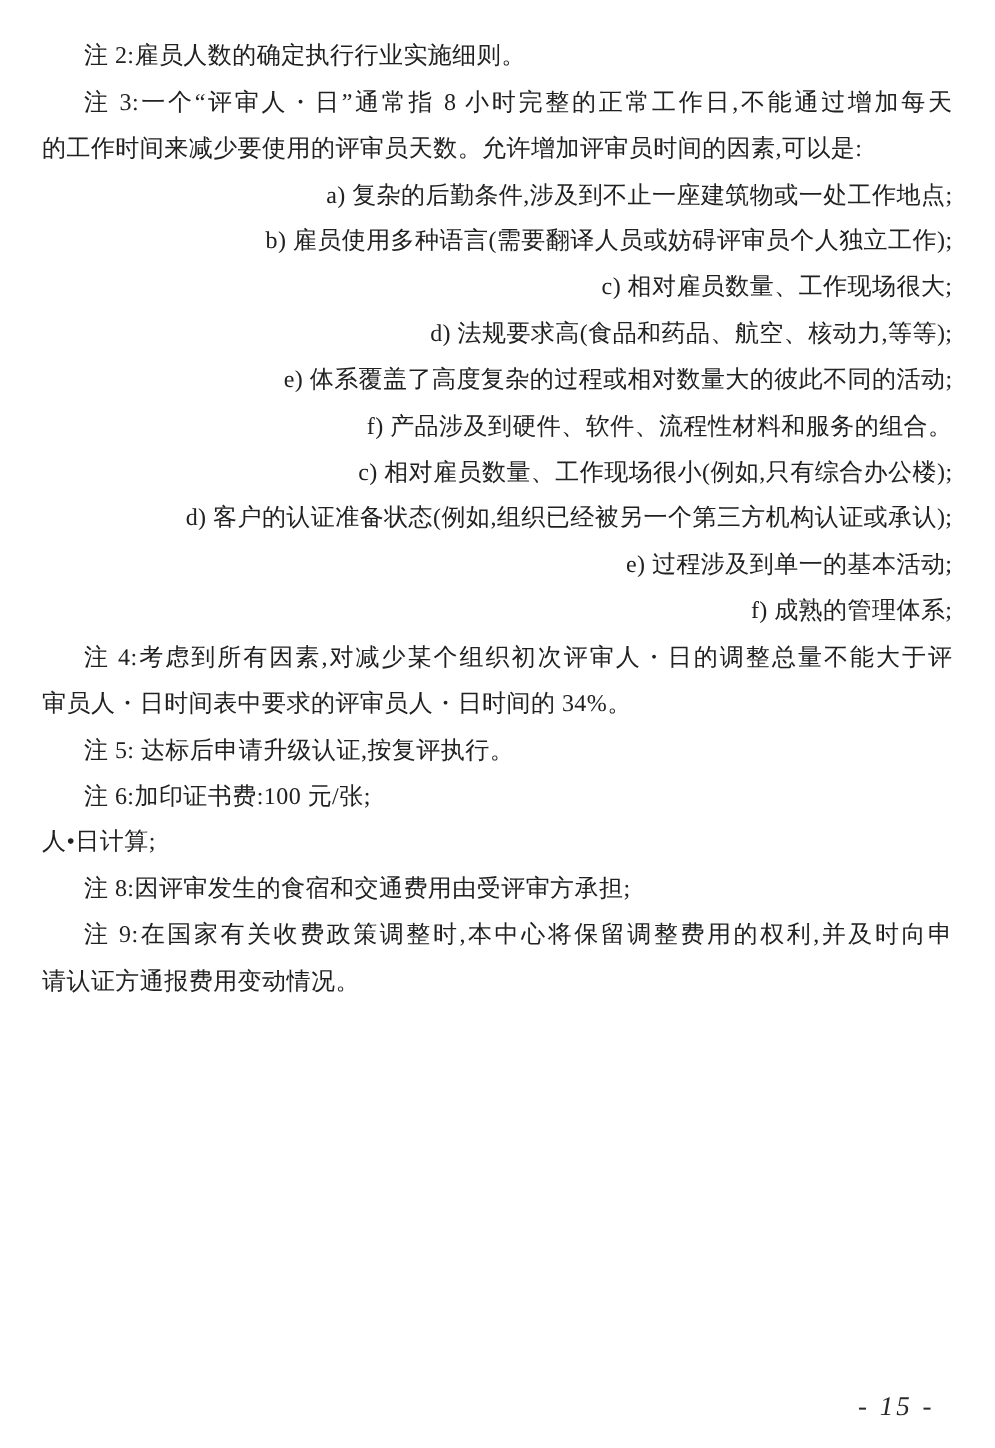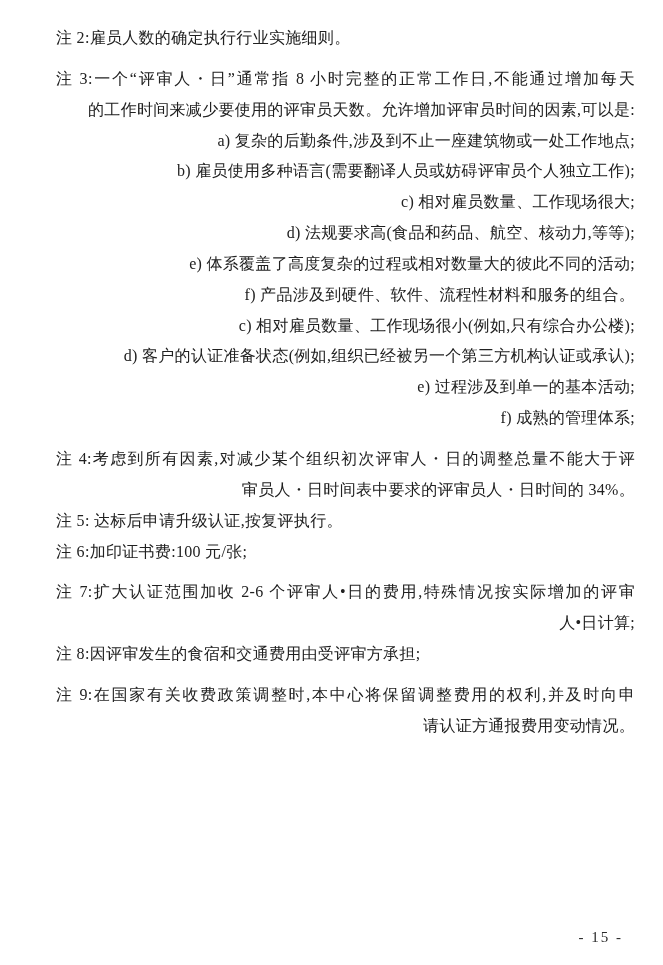--- a/index.html
+++ b/index.html
@@ -29,42 +29,42 @@
   .line {
     height: 30.85px;
     line-height: 30.85px;
     font-size: 16px;
     white-space: pre;
     letter-spacing: 0.3px;
   }
   
   .style-indent { padding-left: 28px; }
   
-  .style-flush { padding-left: 0; text-align: right; }
+  .style-flush { padding-left: 0; }
   
   .style-item { padding-left: 22px; text-align: right; }
   
   .style-center-indent { padding-left: 112px; }
   
   .style-indent-fill {
     padding-left: 28px;
     white-space: normal;
     text-align: justify;
     text-align-last: justify;
-    margin-top: 10px;
   }
   .page-number {
     position: absolute;
     top: 926px;
     right: 40px;
-    font-size: 15px;
+    font-size: 18px;
     line-height: 22px;
     letter-spacing: 2px;
     color: #2a2a2a;
     white-space: pre;
+    font-style: italic;
   }
 </style>
 </head>
 <body>
 
 <div class="page">
   <div class="body-text" id="body-text">
       <div class="line style-indent">注 2:雇员人数的确定执行行业实施细则。</div>
       <div class="line style-indent-fill">注 3:一个“评审人・日”通常指 8 小时完整的正常工作日,不能通过增加每天</div>
       <div class="line style-flush">的工作时间来减少要使用的评审员天数。允许增加评审员时间的因素,可以是:</div>
@@ -75,20 +75,19 @@
       <div class="line style-item">e) 体系覆盖了高度复杂的过程或相对数量大的彼此不同的活动;</div>
       <div class="line style-item">f) 产品涉及到硬件、软件、流程性材料和服务的组合。</div>
       <div class="line style-item">c) 相对雇员数量、工作现场很小(例如,只有综合办公楼);</div>
       <div class="line style-item">d) 客户的认证准备状态(例如,组织已经被另一个第三方机构认证或承认);</div>
       <div class="line style-item">e) 过程涉及到单一的基本活动;</div>
       <div class="line style-item">f) 成熟的管理体系;</div>
       <div class="line style-indent-fill">注 4:考虑到所有因素,对减少某个组织初次评审人・日的调整总量不能大于评</div>
       <div class="line style-flush">审员人・日时间表中要求的评审员人・日时间的 34%。</div>
       <div class="line style-indent">注 5: 达标后申请升级认证,按复评执行。</div>
       <div class="line style-indent">注 6:加印证书费:100 元/张;</div>
-      <div class="line style-indent-fill">注 7:扩大认证范围加收 2-6 个评审人•日的费用,特殊情况按实际增加的评审</div>
       <div class="line style-flush">人•日计算;</div>
       <div class="line style-indent">注 8:因评审发生的食宿和交通费用由受评审方承担;</div>
       <div class="line style-indent-fill">注 9:在国家有关收费政策调整时,本中心将保留调整费用的权利,并及时向申</div>
       <div class="line style-flush">请认证方通报费用变动情况。</div>
     </div>
   <div class="page-number">- 15 -</div>
 </div>
 
 </body></html>

